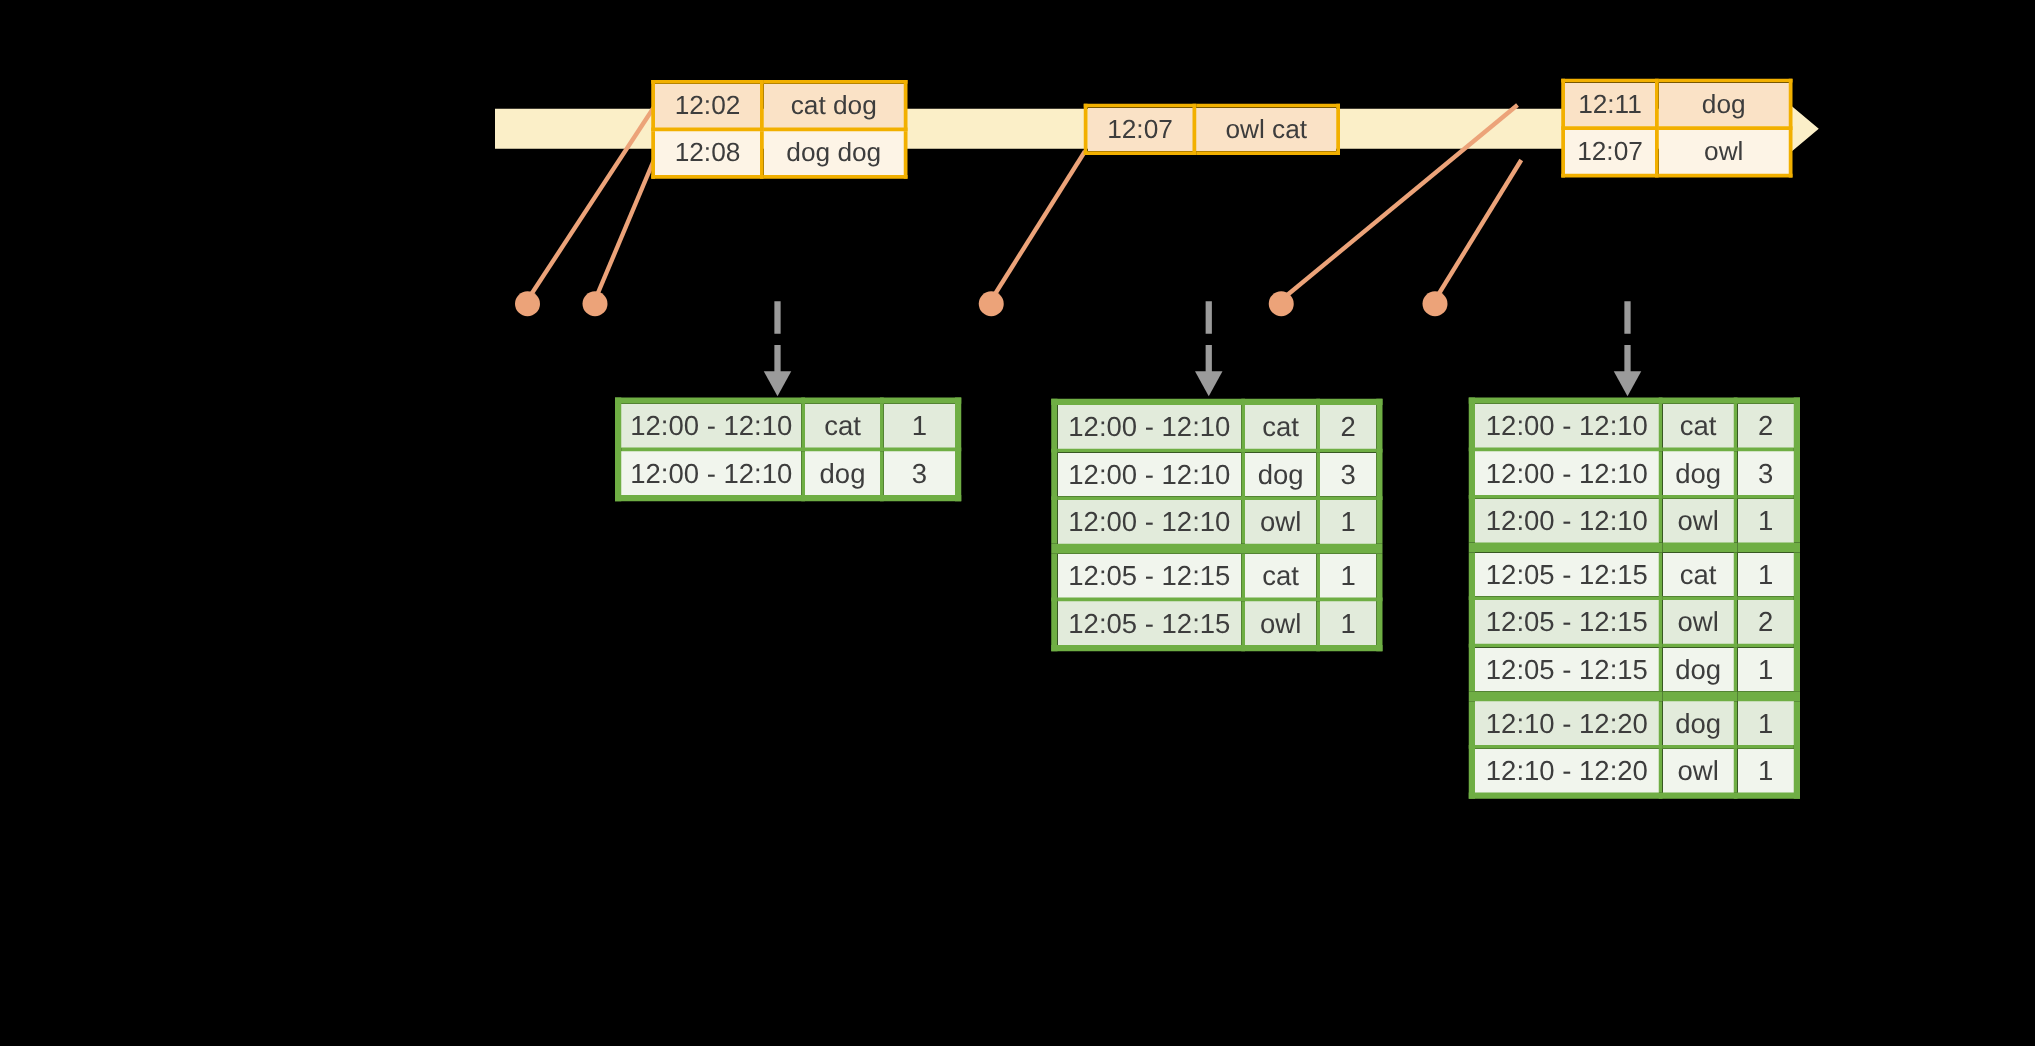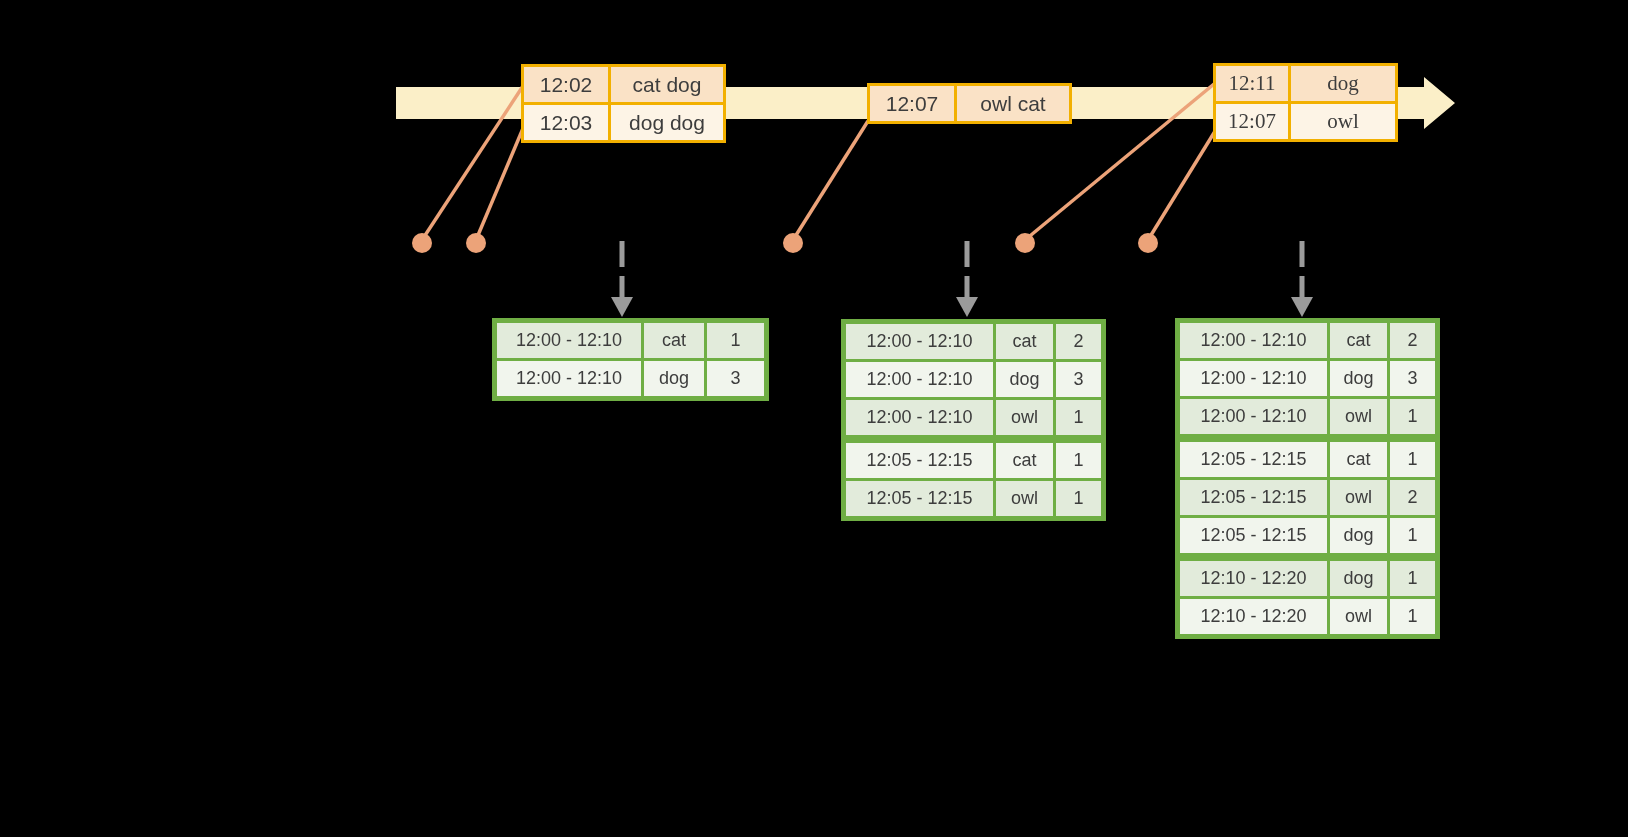--- a/index.html
+++ b/index.html
@@ -22,32 +22,32 @@
   .etable{border:3px solid var(--orange-border); font-size:21px;}
   .etable td{border:3px solid var(--orange-border); height:33px;}
   .etable tr:nth-child(odd) td{background:var(--peach-dark);}
   .etable tr:nth-child(even) td{background:var(--peach-light);}
   .etable .c-time{width:82px;}
   .etable .c-words{width:110px;}
   .etable.narrow .c-time{width:70px;}
   .etable.narrow .c-words{width:102px;}
 
   
-  .gtable{border:5px solid var(--green-border); font-size:18px;}
+  .gtable{border:5px solid var(--green-border); font-size:22px;}
   .gtable td{border:3px solid var(--green-border); height:33px;}
   .gtable tr:nth-child(odd) td{background:var(--green-dark);}
   .gtable tr:nth-child(even) td{background:var(--green-light);}
   .gtable tr.group-start td{border-top-width:8px;}
   .gtable .c-window{width:145px;}
   .gtable .c-word{width:55px;}
   .gtable .c-count{width:43px;}
 
   #etable1{left:521px; top:64px;padding-left:12px;}
   #etable2{left:867px; top:83px;}
-  #etable3{left:1213px; top:63px;font-family:Liberation Serif, serif;}
+  #etable3{left:1249px; top:63px;}
   #gtable1{left:492px; top:318px;}
   #gtable1 .c-window{width:142px;} #gtable1 .c-word{width:58px;} #gtable1 .c-count{width:55px;}
   #gtable2{left:841px; top:319px;}
   #gtable3{left:1175px; top:318px;}
 </style>
 </head>
 <body>
 
 <div class="canvas">
 
@@ -89,21 +89,21 @@
 
   <table id="etable1" class="etable">
 
     <tbody>
       <tr>
         <td class="c-time">12:02</td>
         <td class="c-words">cat dog</td>
       </tr>
 
       <tr>
-        <td class="c-time">12:03</td>
+        <td class="c-time">12:08</td>
         <td class="c-words">dog dog</td>
       </tr>
     </tbody>
   </table>
 
   <table id="etable2" class="etable">
 
     <tbody>
       <tr>
         <td class="c-time">12:07</td>

